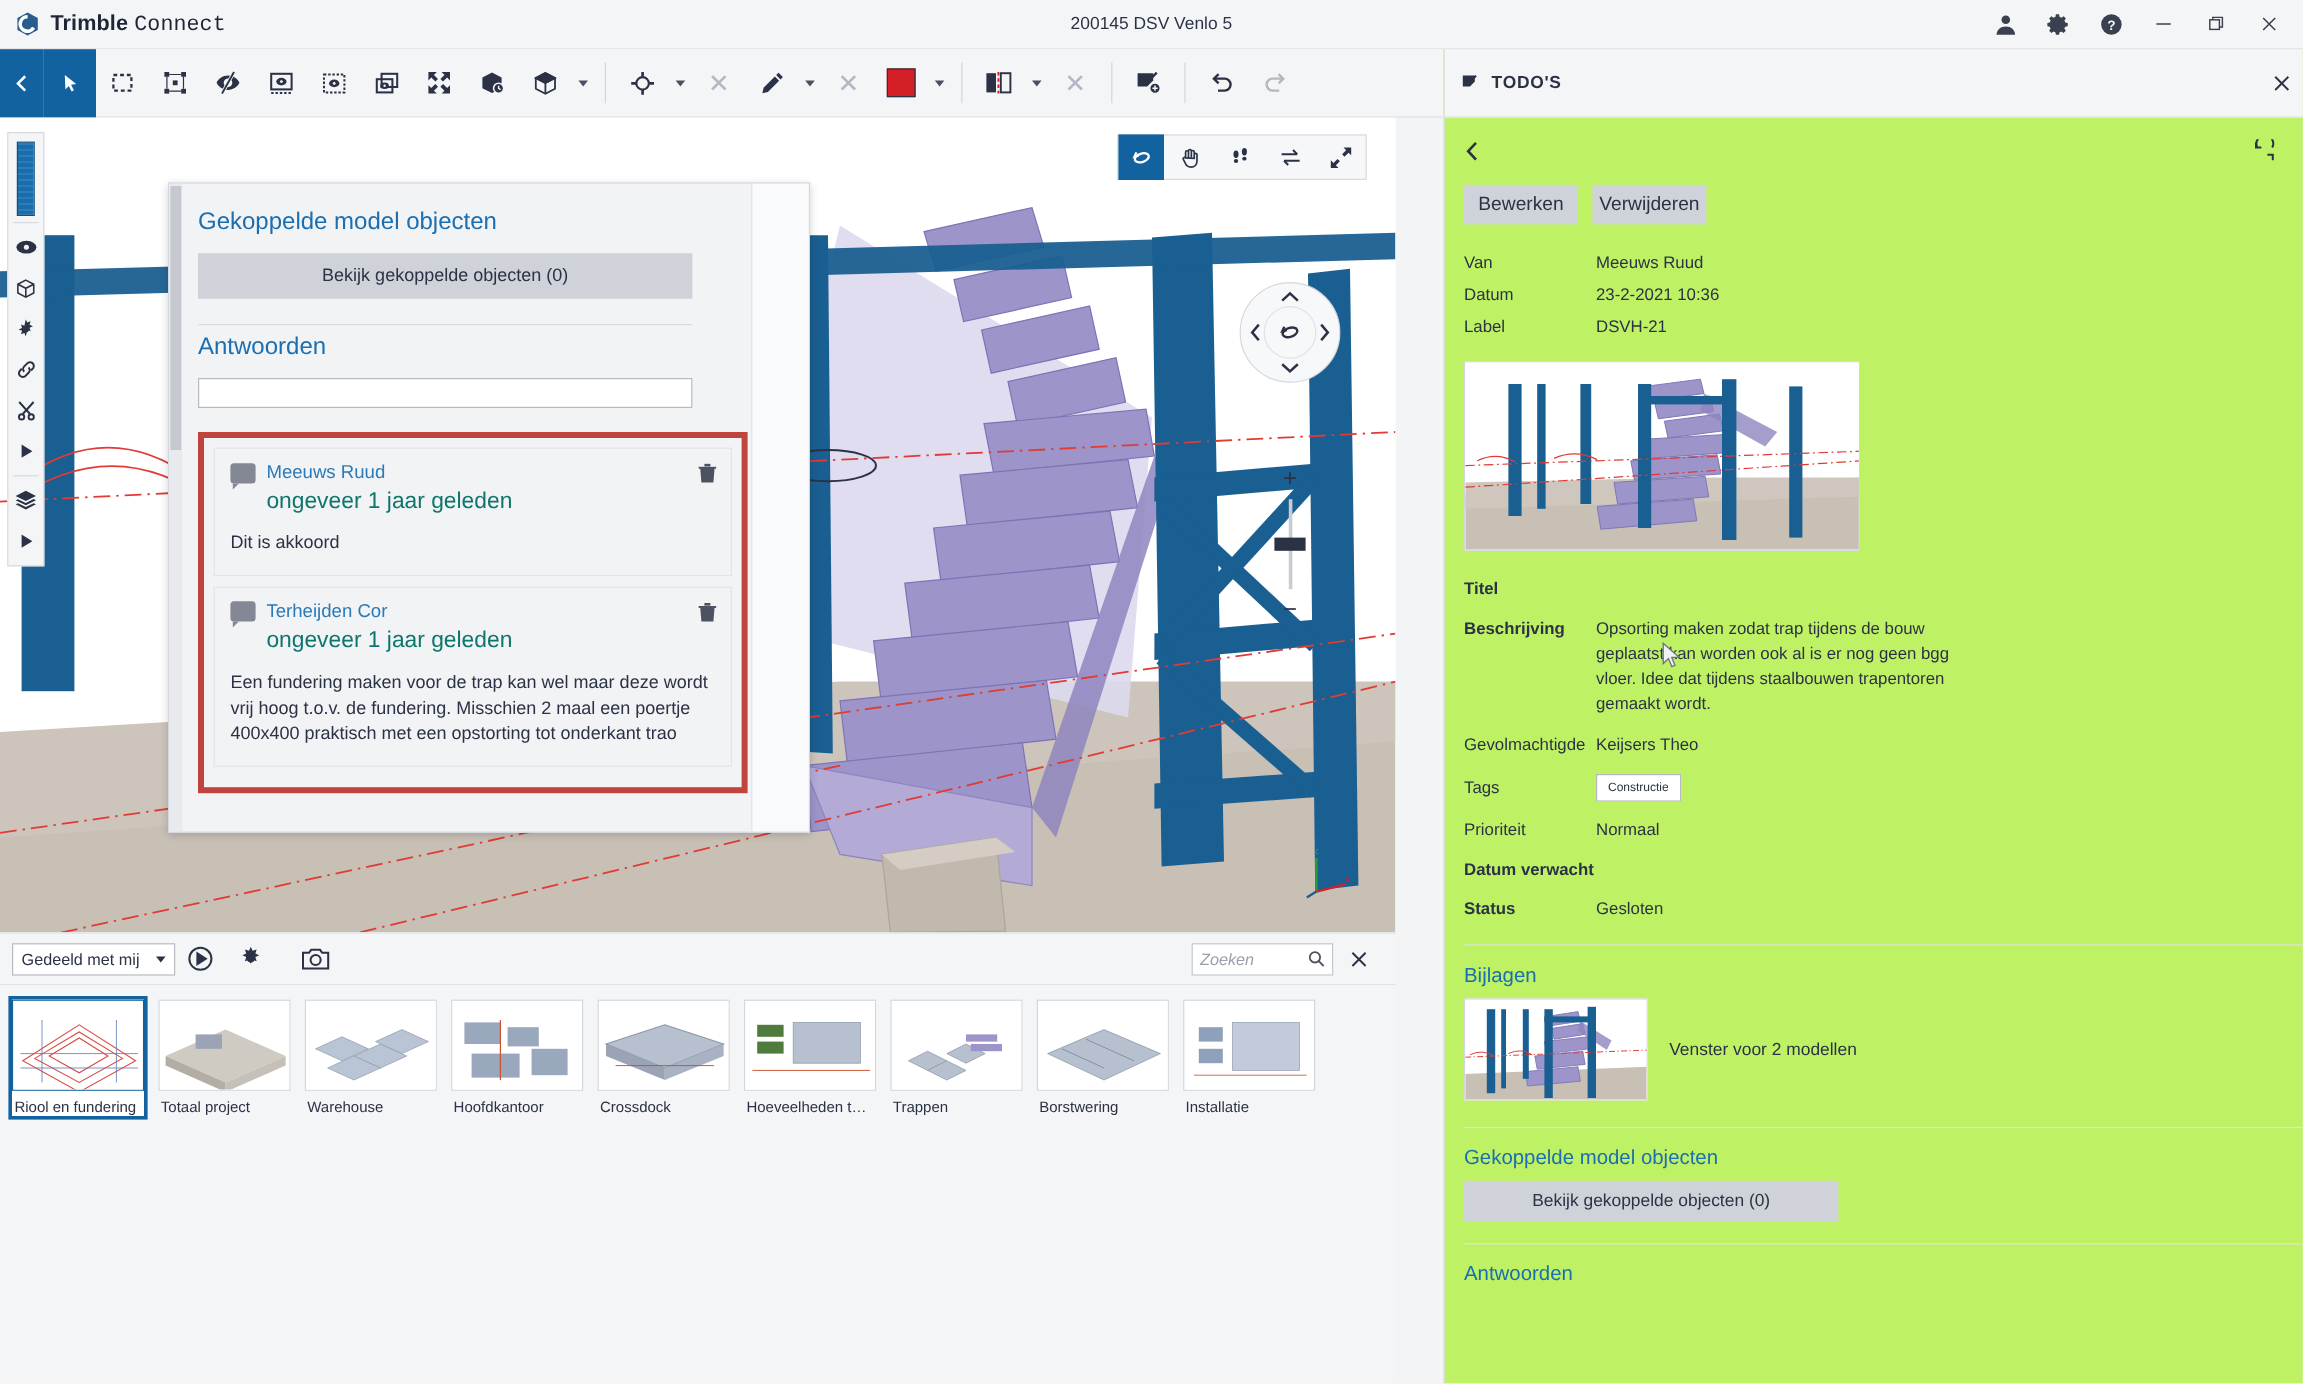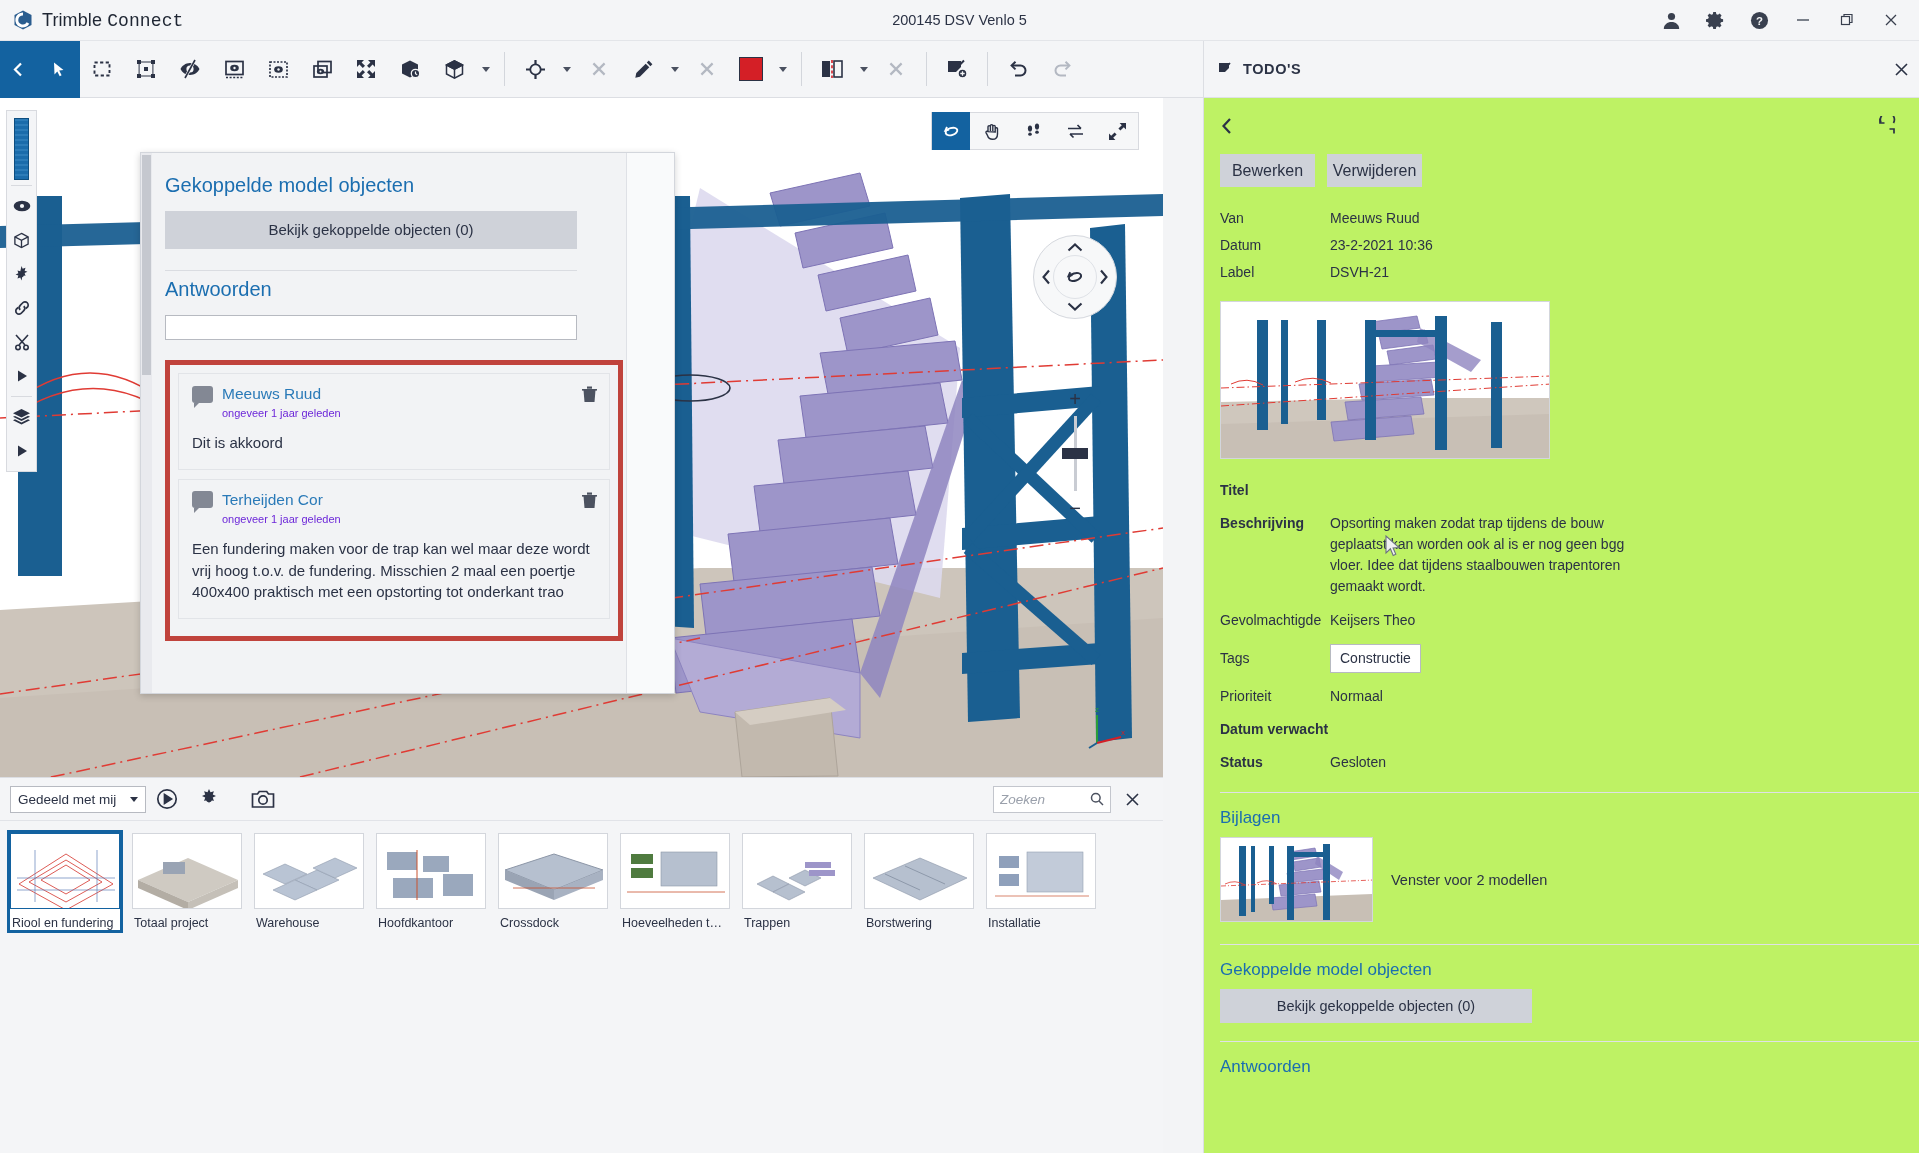--- a/index.html
+++ b/index.html
@@ -13,21 +13,21 @@
 
   
   .titlebar {
     position:absolute; left:0; top:0; width:1919px; height:41px;
     background:#f4f5f7; border-bottom:1px solid #e3e5e9;
     display:flex; align-items:center;
   }
   .brand { display:flex; align-items:center; gap:8px; padding-left:12px; }
   .brand-logo { width:22px; height:22px; position:relative; }
   .brand-text { font-size:18px; color:#1f2633; letter-spacing:.1px; }
-  .brand-text b { font-weight:normal; }
+  .brand-text b { font-weight:bold; }
   .brand-text span { font-weight:normal;font-family:Liberation Mono, monospace; }
   .title-center {
     position:absolute; left:0; right:0; text-align:center;
     font-size:14.5px; color:#2b3245; pointer-events:none;
   }
   .title-right {
     margin-left:auto; display:flex; align-items:center; gap:0px; padding-right:6px;
   }
   .tb-btn {
     width:44px; height:41px; display:flex; align-items:center; justify-content:center;
@@ -138,21 +138,21 @@
   }
   .redbox {
     margin-top:20px; width:458px; border:5px solid #c0433c; padding:8px 8px 8px;
     background:transparent;
   }
   .cmt { background:#f2f3f5; border:1px solid #e2e4e8; padding:11px 13px 15px; margin-bottom:9px; position:relative; }
   .cmt-head { display:flex; align-items:center; gap:9px; }
   .cmt-bubble { width:21px; height:17px; background:#838894; border-radius:3px; position:relative; }
   .cmt-bubble::after { content:""; position:absolute; left:2px; bottom:-5px; border-left:5px solid #838894; border-bottom:5px solid transparent; }
   .cmt-name { color:#2a7ab8; font-size:15.5px; }
-  .cmt-time { color:#6d28d9; font-size:11px; margin:4px 0 0 30px; }
+  .cmt-time { color:#0f766e; font-size:19px; margin:4px 0 0 30px; }
   .cmt-text { font-size:15px; color:#2b3245; margin-top:13px; line-height:1.45; }
   .cmt-del { position:absolute; right:12px; top:12px; color:#4c5260; }
 
   
   .bottombar {
     position:absolute; left:0; top:777px; width:1163px; height:44px;
     background:#f4f5f7; border-top:1px solid #dcdee3; border-bottom:1px solid #e1e3e8;
     display:flex; align-items:center; padding:0 10px;
   }
   .select-box {
@@ -194,21 +194,21 @@
   .rp-sub { height:56px; display:flex; align-items:center; padding:0 16px; }
   .rp-sub .rgt { margin-left:auto; display:flex; gap:26px; align-items:center; color:#2b3245; }
   .rp-actions { display:flex; gap:12px; padding:0 16px 18px; }
   .act-btn { height:33px; min-width:95px; background:#cfd2d9; border:none; font-family:inherit; font-size:16px; color:#2b3245; }
   .meta { padding:0 16px; }
   .mrow { display:flex; padding:3px 0; font-size:14px; line-height:1.5; }
   .mkey { width:110px; flex:0 0 110px; color:#2b3245; }
   .mkey.b { font-weight:bold; }
   .mval { flex:1; color:#2b3245; }
   .shot { margin:15px 16px 0; width:330px; height:158px; border:1px solid #d3d6dc; background:#fff; overflow:hidden; position:relative;}
-  .tagbox { display:inline-block; border:1px solid #b7bac1; background:#fff; padding:3px 9px; font-size:14px; }
+  .tagbox { display:inline-block; border:1px solid #b7bac1; background:#fff; padding:3px 9px; font-size:10px; }
   .rp-hr { height:1px; background:#dfe1e6; margin:16px 16px 0; }
   .rp-h3 { color:#1b6eb0; font-size:17px; padding:15px 16px 9px; font-weight:normal; }
   .attach { display:flex; align-items:center; gap:18px; padding:0 16px; }
   .attach .pic { width:153px; height:85px; border:1px solid #d3d6dc; background:#fff; overflow:hidden; position:relative; }
   .attach .lbl { font-size:14.5px; color:#2b3245; }
   .rp-btn-wide {
     display:block; margin:0 16px; width:312px; height:34px; background:#cfd2d9; border:none;
     font-family:inherit; font-size:14.5px; color:#2b3245;
   }
   

